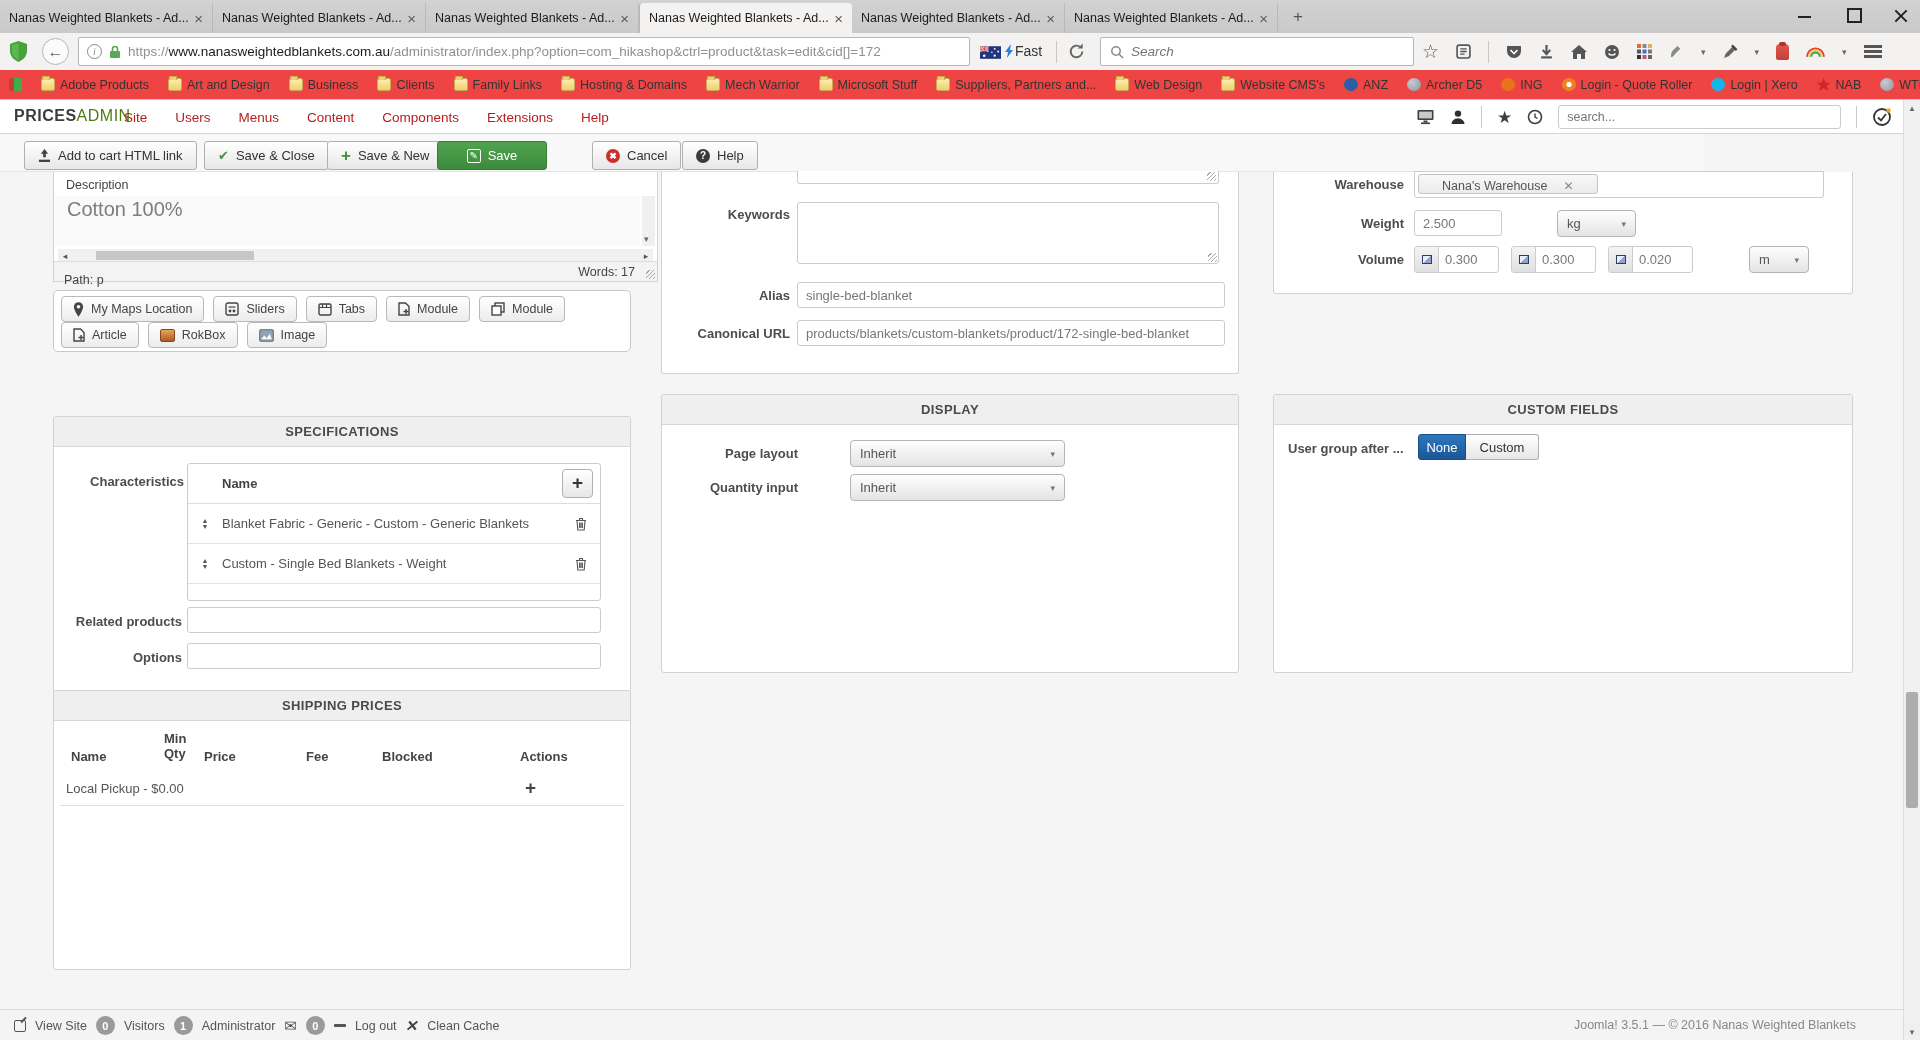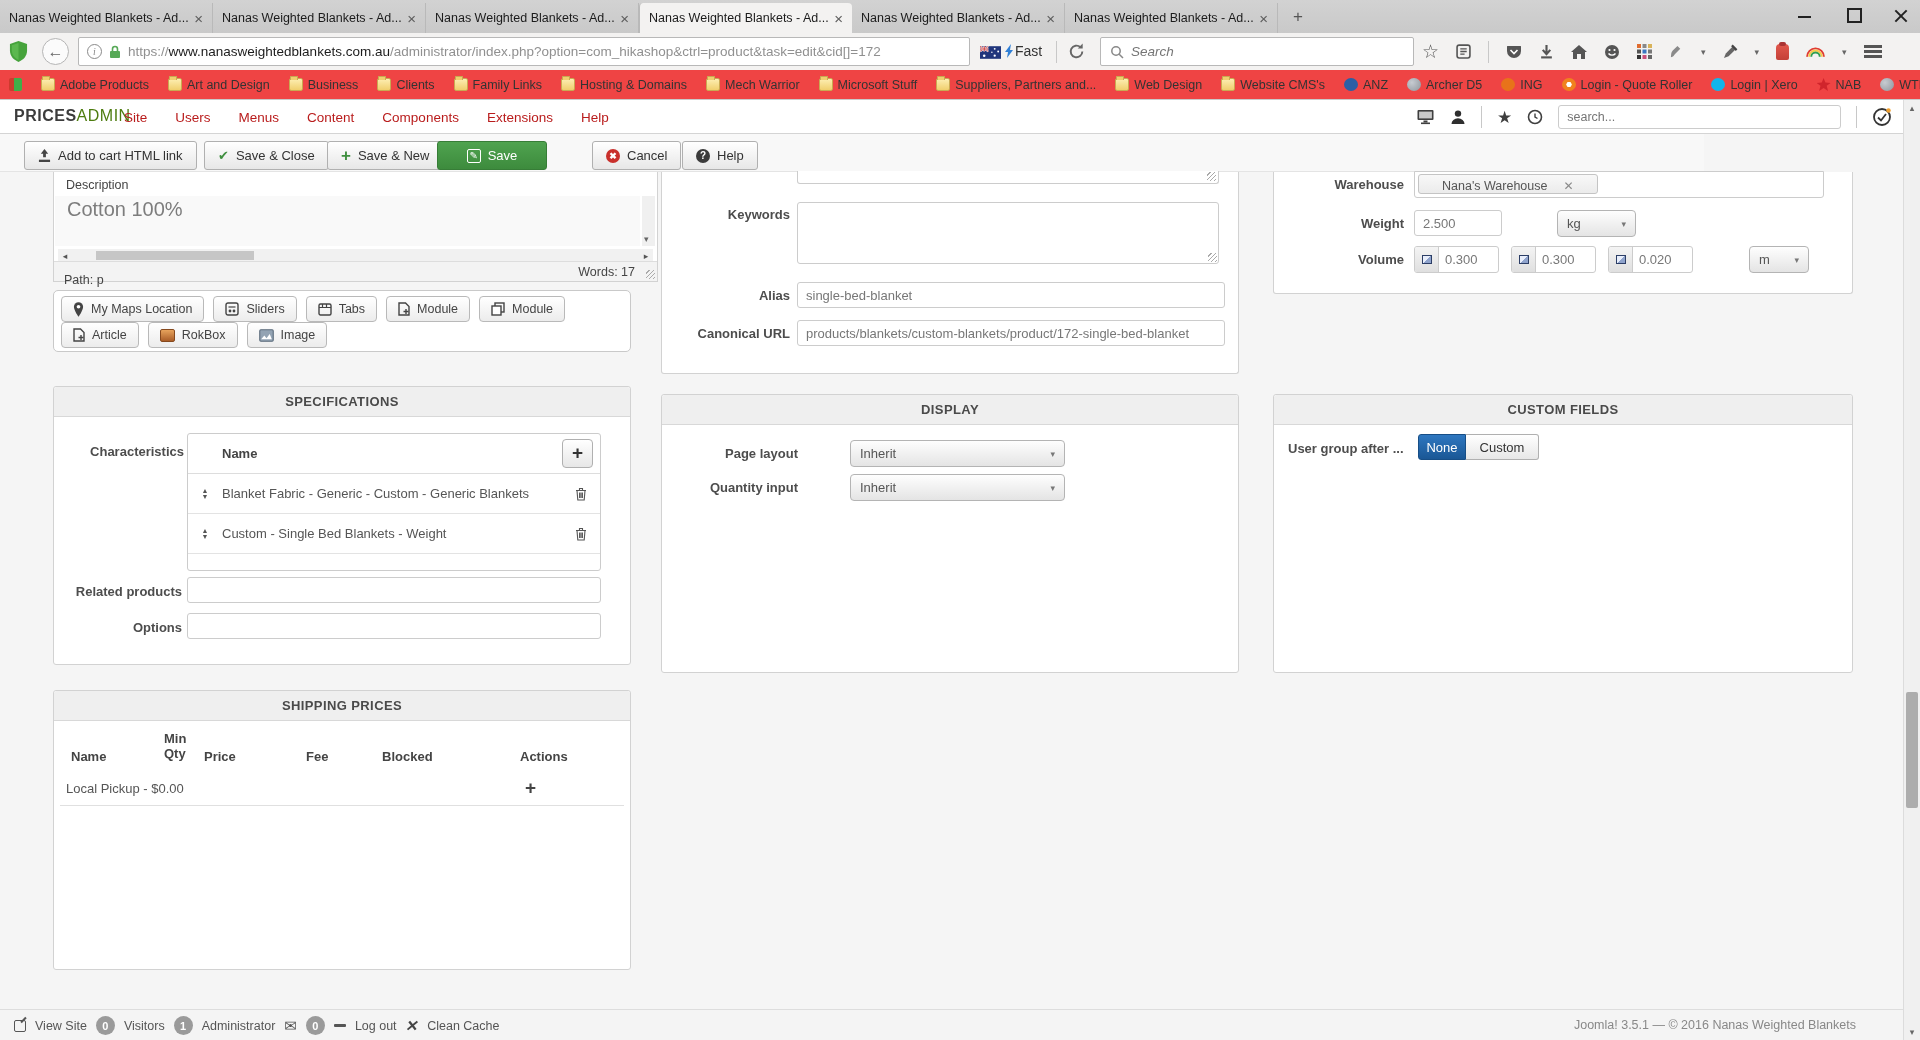--- a/index.html
+++ b/index.html
@@ -170,21 +170,21 @@
   .volwrap { position:absolute; top:74px; width:85px; height:27px; border:1px solid #ccc; border-radius:3px;
     display:flex; overflow:hidden; background:#fff; }
   .volcell { width:24px; background:linear-gradient(#f4f4f4,#dfdfdf); border-right:1px solid #ccc;
     display:flex; align-items:center; justify-content:center; }
   .cube { width:10px; height:9px; border:1px solid #2c3e66; background:linear-gradient(135deg,#e8eefb 50%,#8fa3cc 50%); }
   .volval { flex:1; display:flex; align-items:center; padding-left:6px; font-size:13px; color:#777; }
   #vol1 { left:140px; } #vol2 { left:237px; } #vol3 { left:334px; }
   #vol-unit { position:absolute; left:431px; top:74px; width:60px; }
 
   
-  #spec-panel { left:53px; top:386px; width:578px; height:279px; }
+  #spec-panel { left:53px; top:416px; width:578px; height:279px; }
   #char-label { left:20px; top:57px; width:110px; text-align:right; }
   #char-table { position:absolute; left:133px; top:46px; width:414px; height:138px;
     border:1px solid #ccc; border-radius:3px; }
   #char-head { position:absolute; left:0; right:0; top:0; height:40px; border-bottom:1px solid #ddd; }
   #char-name { position:absolute; left:34px; top:12px; font-size:13px; font-weight:bold; color:#444; }
   #char-add { position:absolute; right:7px; top:5px; width:31px; height:29px;
     background:linear-gradient(#ffffff,#e7e7e7); border:1px solid #b0b0b0; border-radius:4px;
     font-size:19px; color:#333; text-align:center; line-height:26px; font-weight:bold; }
   .char-row { position:absolute; left:0; right:0; height:40px; border-bottom:1px solid #e3e3e3;
     display:flex; align-items:center; }

